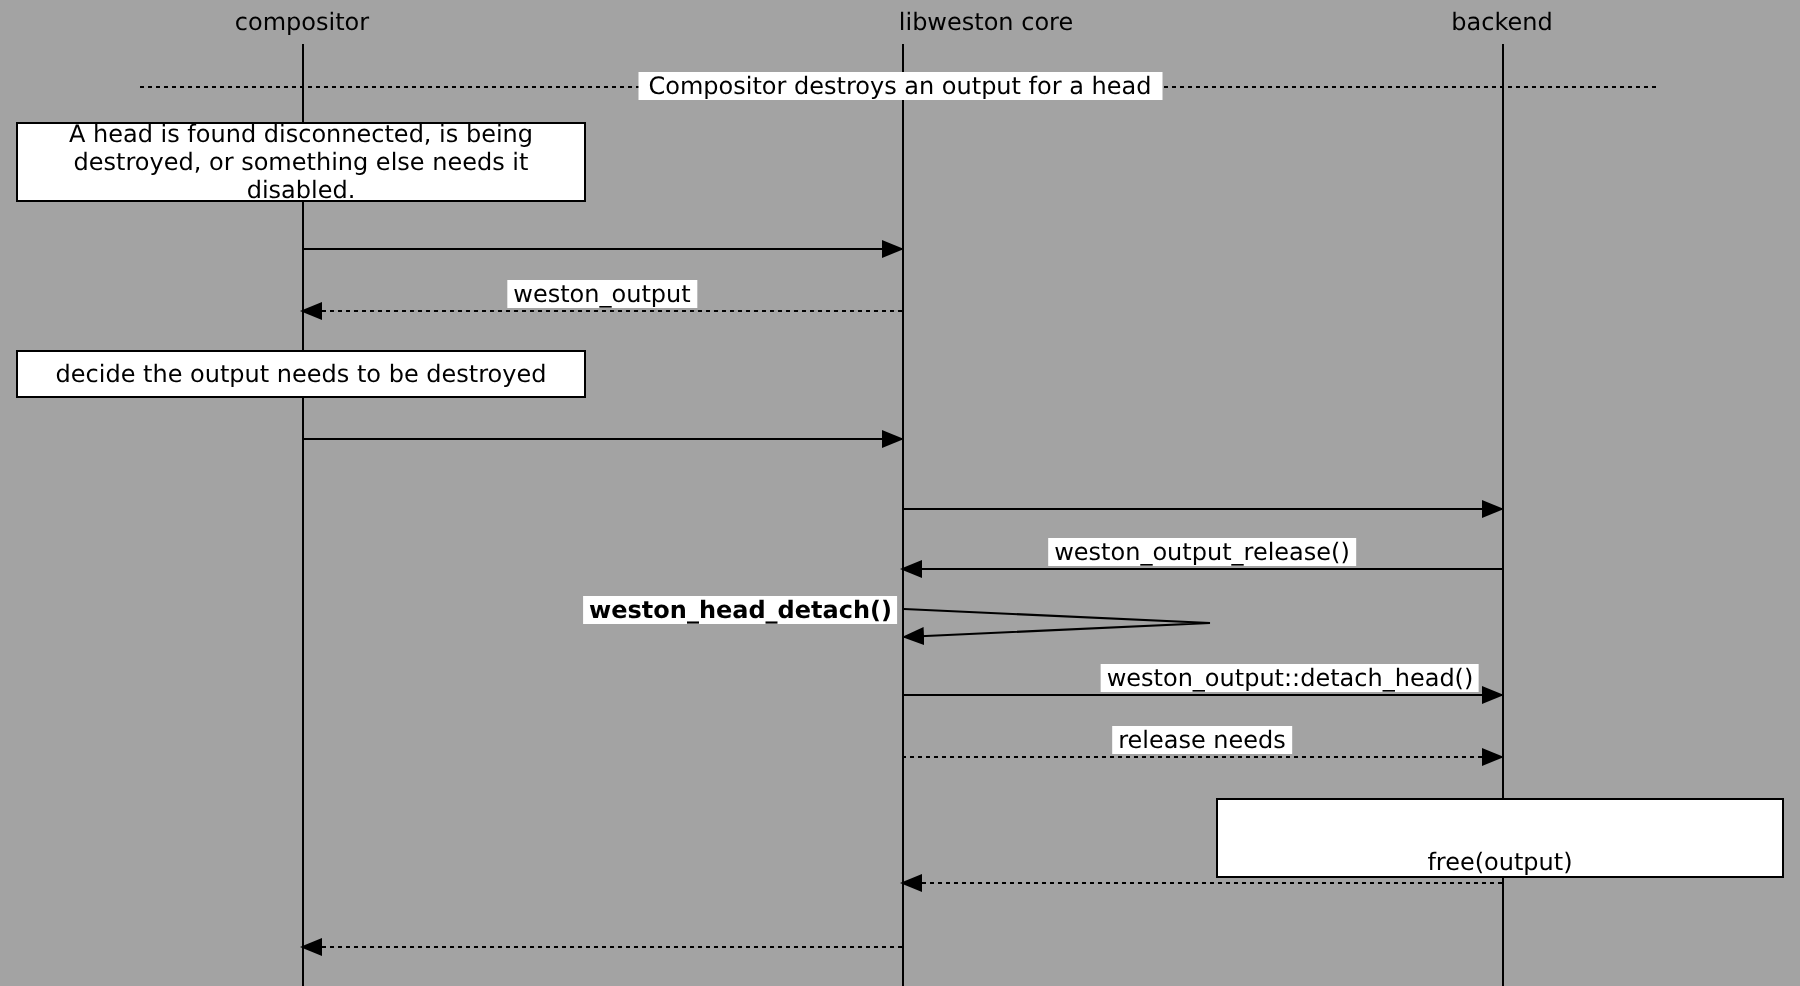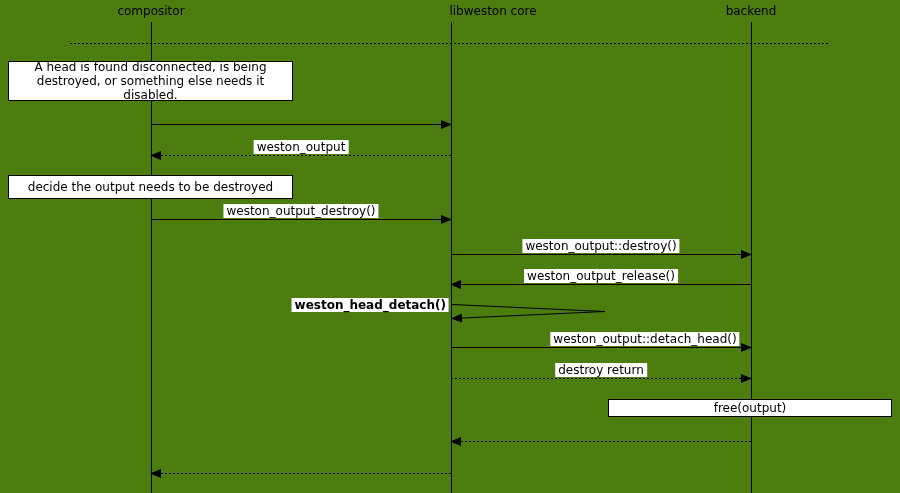--- a/index.html
+++ b/index.html
@@ -9,21 +9,21 @@
     background: #ffffff;
   }
   body {
     font-family: "DejaVu Sans", sans-serif;
     color: #000000;
   }
   #canvas {
     position: relative;
     width: 900px;
     height: 493px;
-    background: #4d7c0f;
+    background: #a3a3a3;
     overflow: hidden;
   }
   #svg-layer {
     position: absolute;
     left: 0;
     top: 0;
     width: 900px;
     height: 493px;
   }
   .actor-label {
@@ -110,32 +110,31 @@
         <line x1="451" y1="378.5" x2="751" y2="378.5" stroke="#000000" stroke-width="1" marker-end="url(#arrow-right)" stroke-dasharray="2,2"></line>
         <line x1="751" y1="441.5" x2="451" y2="441.5" stroke="#000000" stroke-width="1" marker-end="url(#arrow-left)" stroke-dasharray="2,2"></line>
         <line x1="451" y1="473.5" x2="151" y2="473.5" stroke="#000000" stroke-width="1" marker-end="url(#arrow-left)" stroke-dasharray="2,2"></line>
       </g>
   </svg>
 
   <div class="actor-label" style="left:151px; top:4px;">compositor</div>
   <div class="actor-label" style="left:451px; top:4px;margin-left:42px;">libweston core</div>
   <div class="actor-label" style="left:751px; top:4px;">backend</div>
 
+  <div class="divider-label" style="left:450px; top:36px;">Compositor destroys an output for a head</div>
 
   <div class="note-box" style="left:8px; top:61px; width:285px; height:40px;">
     <span>A head is found disconnected, is being destroyed, or something else needs it disabled.</span>
   </div>
   <div class="note-box" style="left:8px; top:175px; width:285px; height:24px;">
     <span>decide the output needs to be destroyed</span>
   </div>
-  <div class="note-box" style="left:608px; top:399px; width:284px; height:18px;">
+  <div class="note-box" style="left:608px; top:399px; width:284px; height:40px;align-items:flex-end;">
     <span>free(output)</span>
   </div>
 
   <div class="msg-label" style="left:301px; top:140px;">weston_output</div>
-  <div class="msg-label" style="left:301px; top:204px;">weston_output_destroy()</div>
-  <div class="msg-label" style="left:601px; top:239px;">weston_output::destroy()</div>
   <div class="msg-label" style="left:601px; top:269px;">weston_output_release()</div>
   <div class="msg-label right-anchor" style="left:449px; top:298px;">weston_head_detach()</div>
   <div class="msg-label" style="left:601px; top:332px;margin-left:44px;">weston_output::detach_head()</div>
-  <div class="msg-label" style="left:601px; top:363px;">destroy return</div>
+  <div class="msg-label" style="left:601px; top:363px;">release needs</div>
 
 </div>
 
 </body></html>

